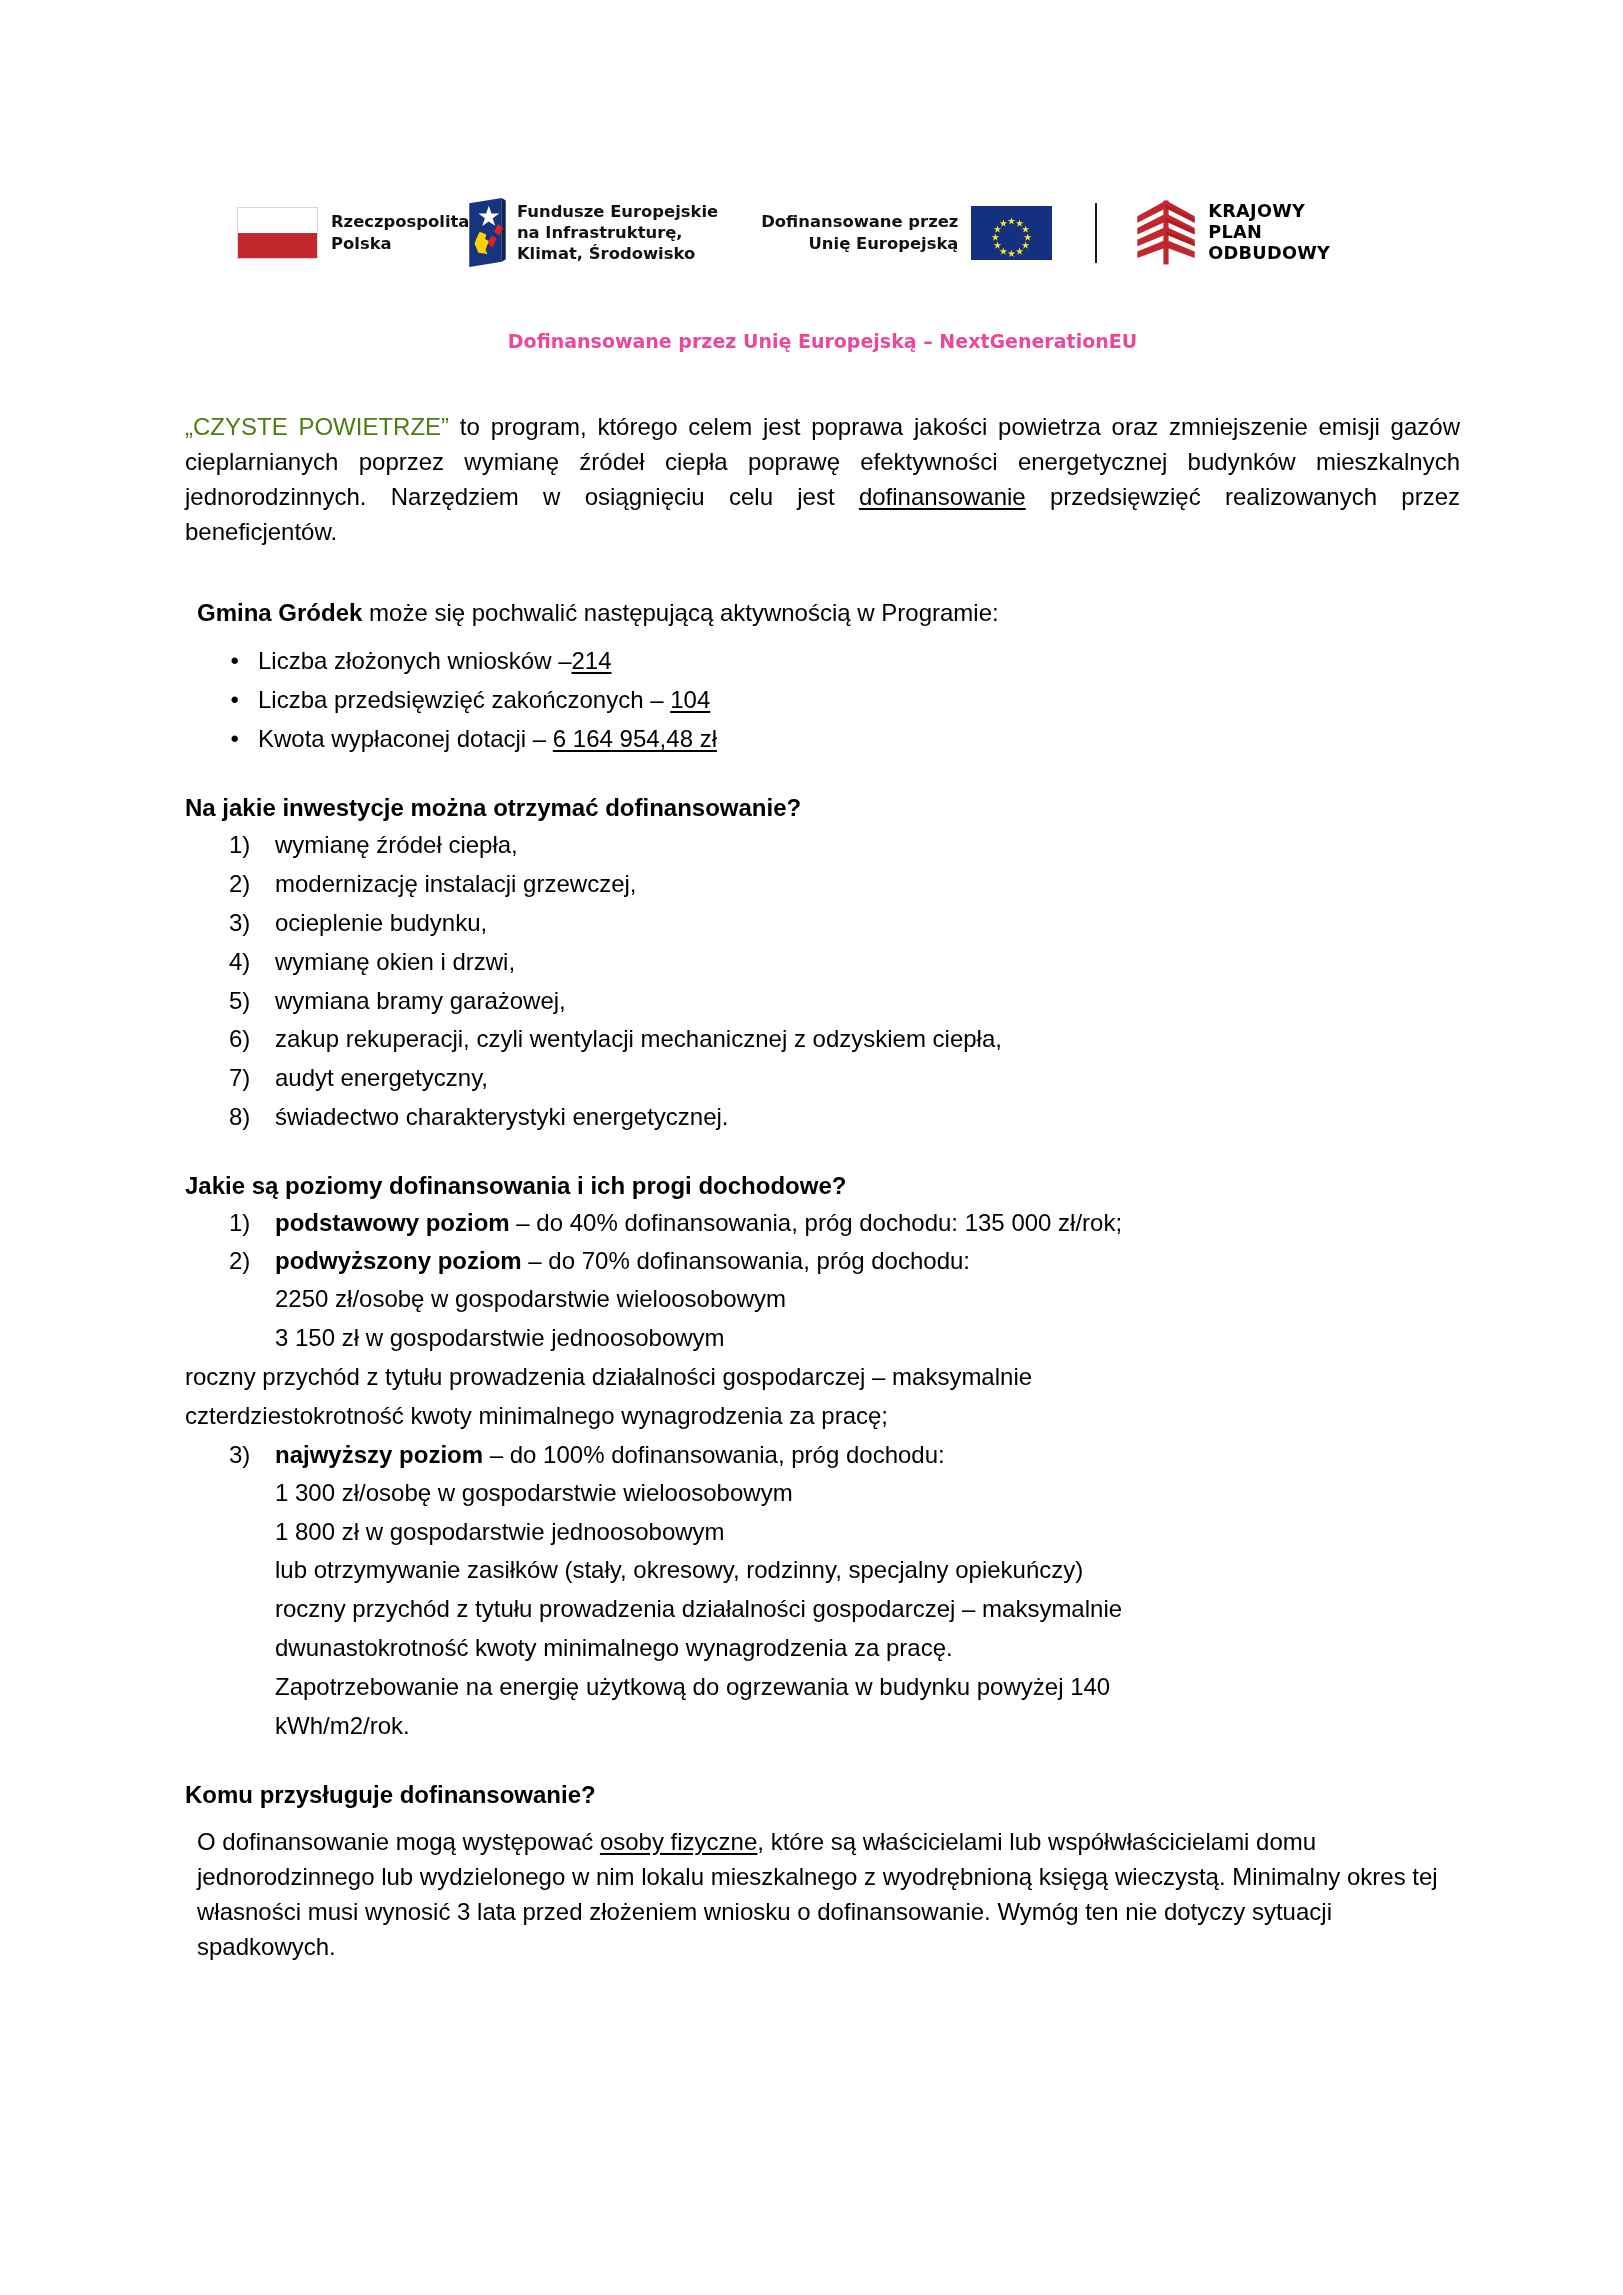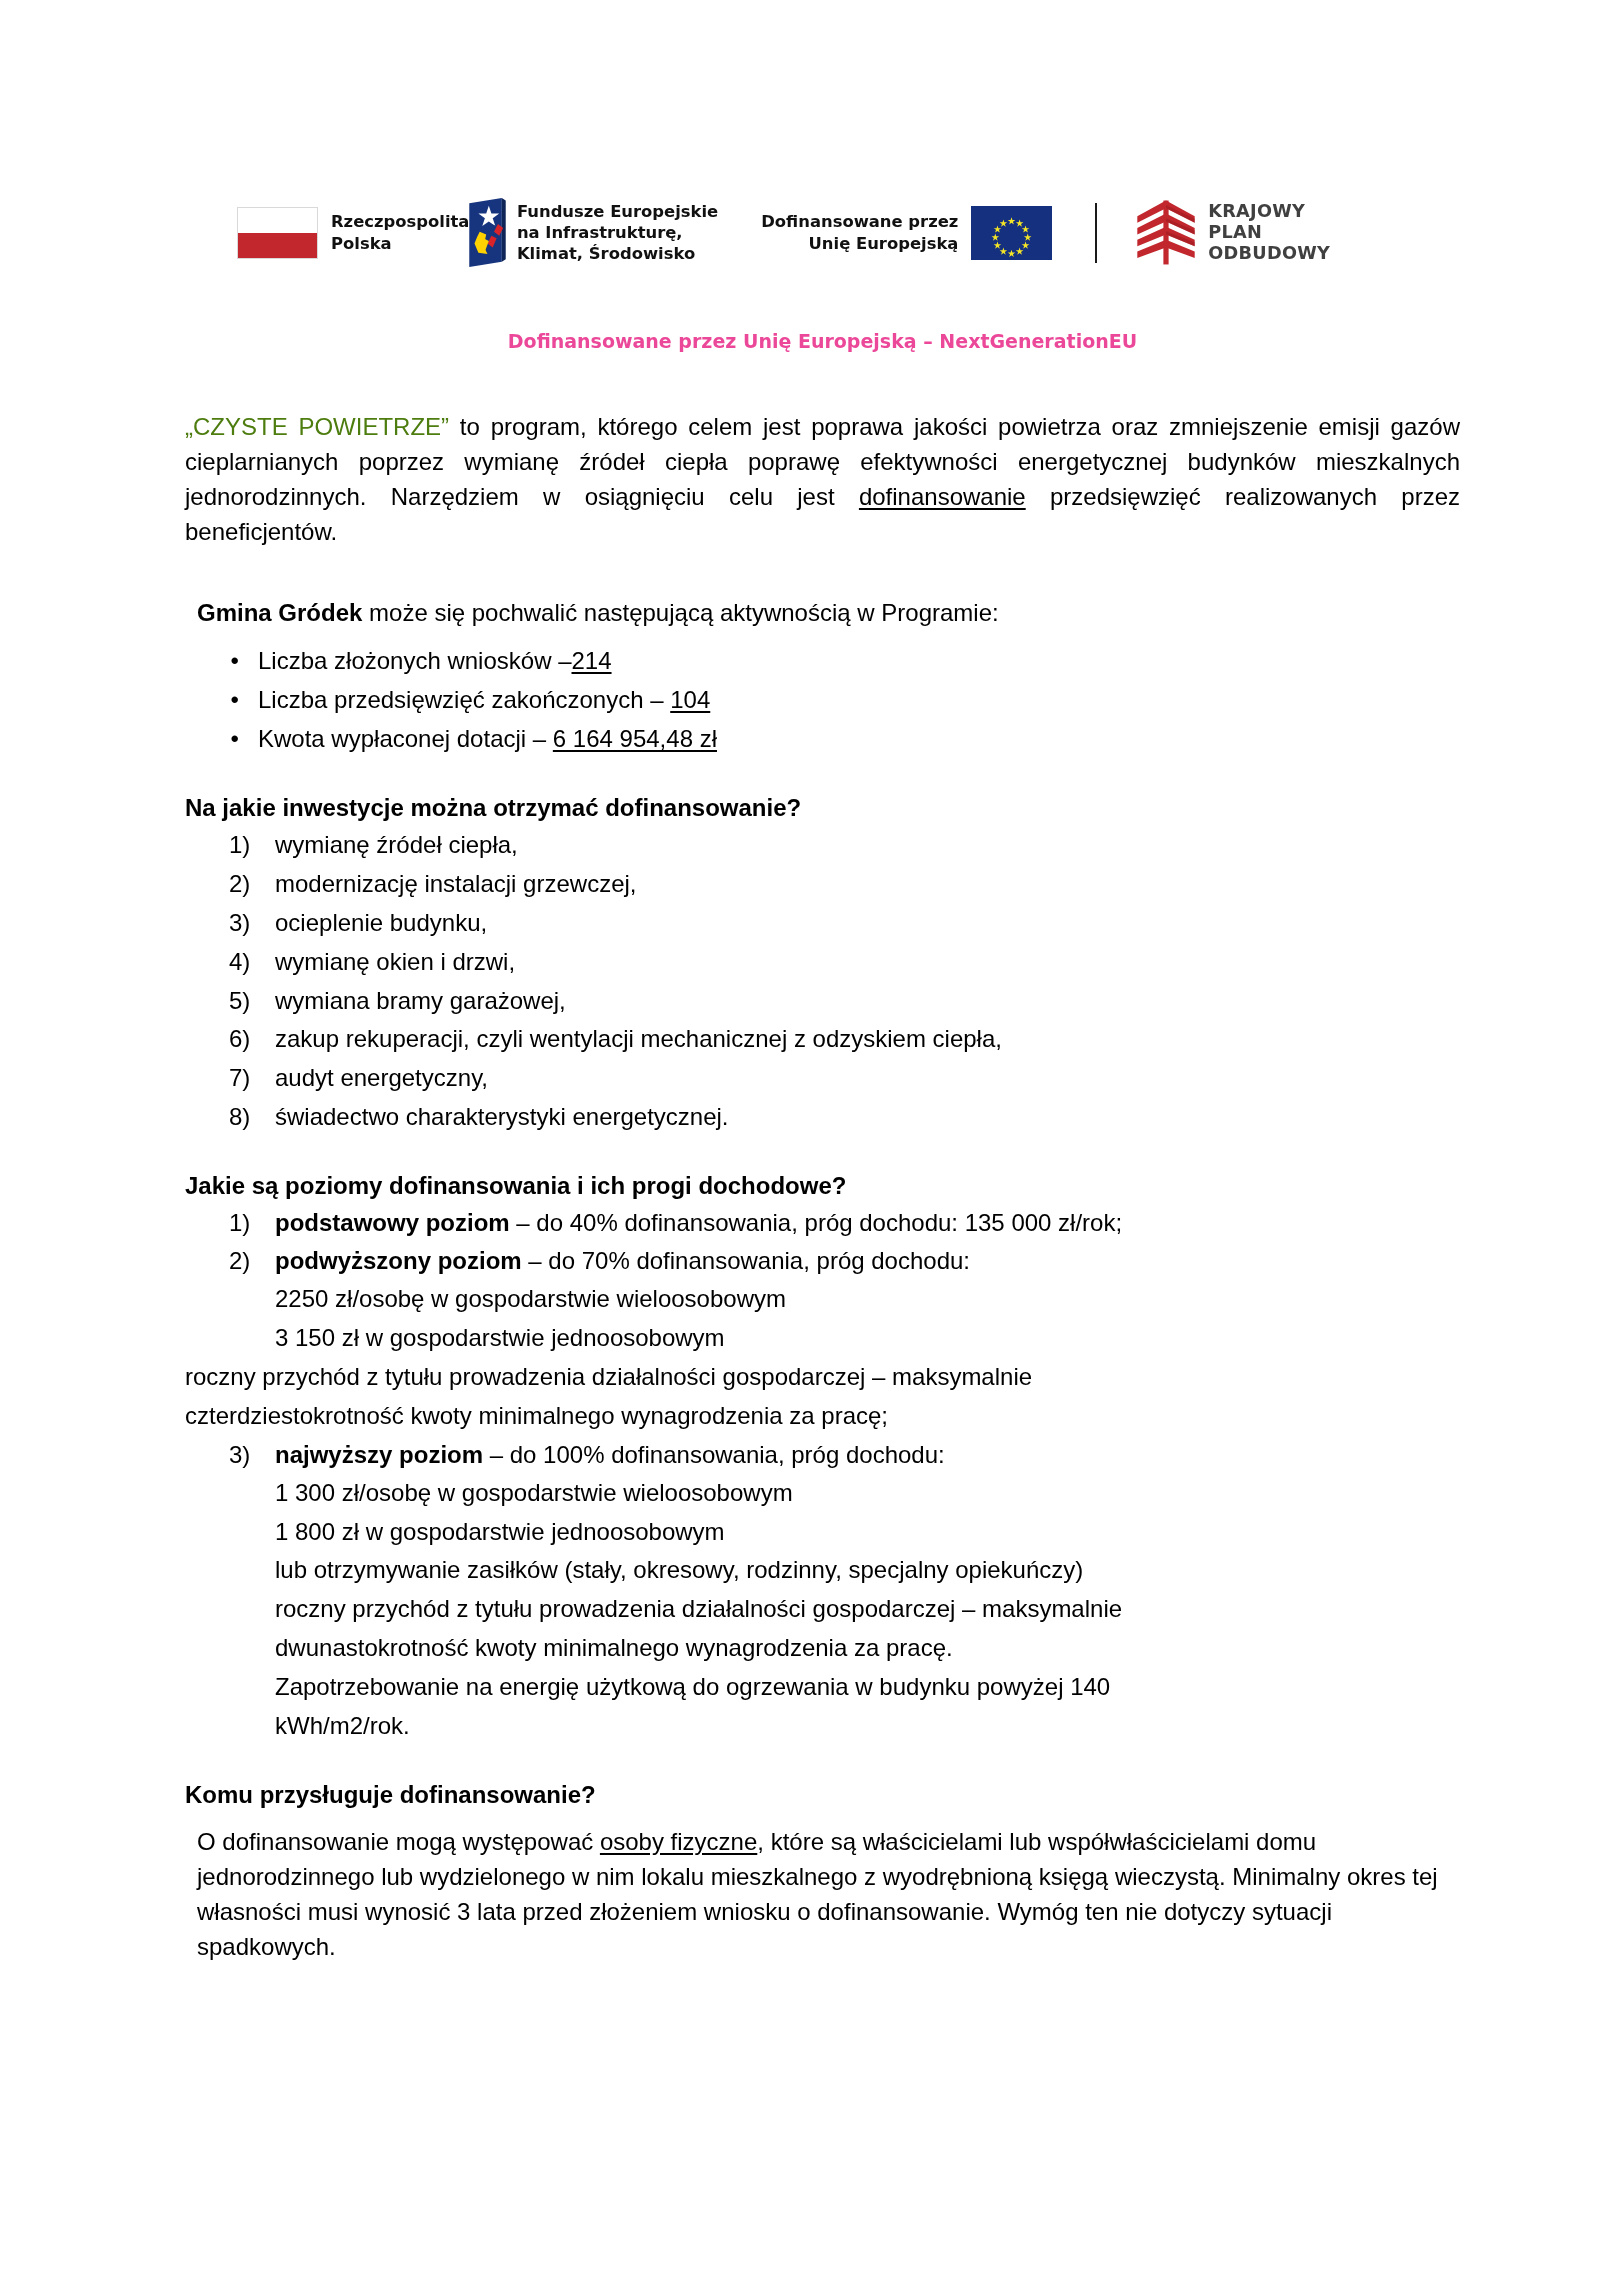--- a/index.html
+++ b/index.html
@@ -122,21 +122,21 @@
     width: 60px;
     height: 67px;
     flex: none;
   }
   .kpo-text {
     margin-left: 11.8px;
     font-family: "DejaVu Sans", sans-serif;
     font-size: 17.7px;
     font-weight: 700;
     line-height: 1.2;
-    color: #404040;
+    color: #000000;
     letter-spacing: 0.3px;
     white-space: nowrap;
   }
 
   .band-subtitle {
     position: absolute;
     left: 186px;
     top: 330px;
     width: 1273px;
     text-align: center;

